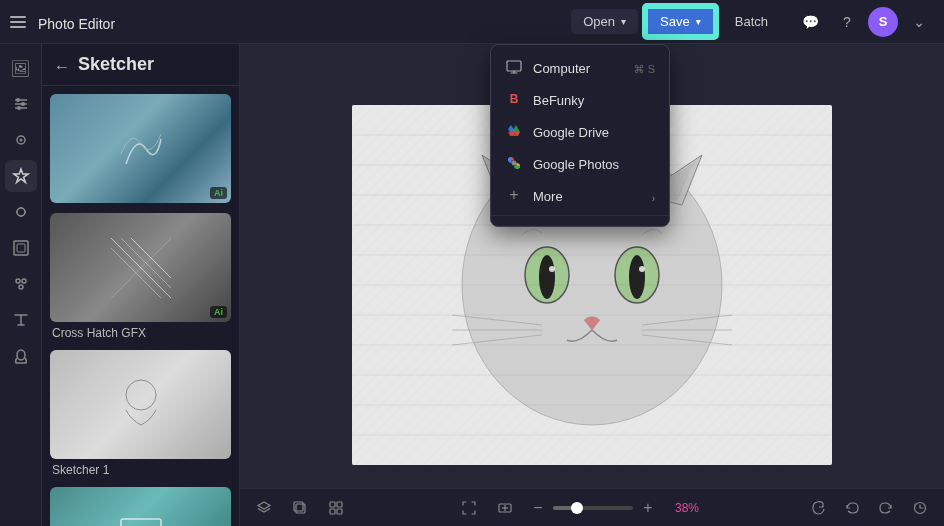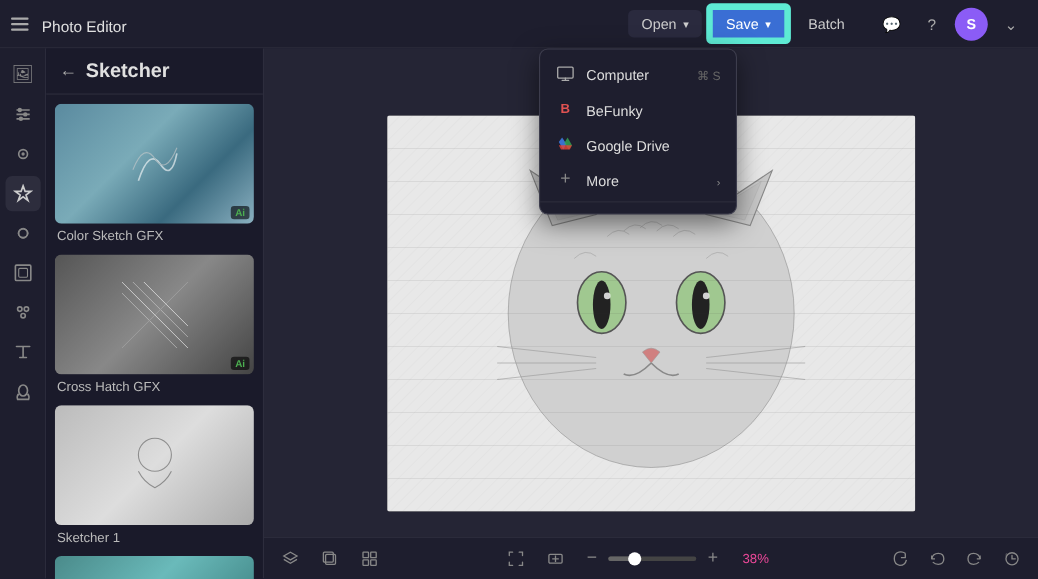--- a/index.html
+++ b/index.html
@@ -258,21 +258,20 @@
       <div class="effect-item">
         <div class="effect-thumb">
           <div style="width:100%;height:100%;background:linear-gradient(135deg,#5a8a9f 0%,#7aabb8 40%,#3a6a7f 70%,#8ab0c0 100%);display:flex;align-items:center;justify-content:center;">
             <svg width="50" height="50" viewBox="0 0 50 50" fill="none" opacity="0.6">
                 <path d="M10 40 Q20 10 30 25 Q40 40 45 15" stroke="#fff" stroke-width="1.5" fill="none"></path>
                 <path d="M5 30 Q15 5 25 20 Q35 35 45 10" stroke="#ccc" stroke-width="1" fill="none"></path>
               </svg>
           </div>
           <span class="ai-badge">Ai</span>
         </div>
-        <div class="effect-name">Color Sketch GFX</div>
       </div>
 
       <div class="effect-item">
         <div class="effect-thumb">
           <div style="width:100%;height:100%;background:linear-gradient(135deg,#555 0%,#888 50%,#444 100%);display:flex;align-items:center;justify-content:center;">
             <svg width="60" height="60" viewBox="0 0 60 60" fill="none" opacity="0.7">
                 <line x1="0" y1="0" x2="60" y2="60" stroke="#fff" stroke-width="0.8"></line>
                 <line x1="10" y1="0" x2="60" y2="50" stroke="#ccc" stroke-width="0.8"></line>
                 <line x1="20" y1="0" x2="60" y2="40" stroke="#fff" stroke-width="0.8"></line>
                 <line x1="0" y1="10" x2="50" y2="60" stroke="#ccc" stroke-width="0.8"></line>
@@ -479,20 +478,32 @@
       <svg width="16" height="16" viewBox="0 0 16 16" fill="none">
           <path d="M8 2 L14 13 H2 Z" stroke="none" fill="none"></path>
           <path d="M6 13 L2 6 L5 2 L9 8 Z" fill="#4285f4" opacity="0.8"></path>
           <path d="M10 2 L14 9 L11 13 L7 7 Z" fill="#34a853" opacity="0.8"></path>
           <path d="M2 9 H14 L12 13 H4 Z" fill="#ea4335" opacity="0.8"></path>
         </svg>
     </div>
     <span>Google Drive</span>
   </div>
 
+  <div class="dropdown-item">
+    <div class="dropdown-icon">
+      <svg width="16" height="16" viewBox="0 0 16 16" fill="none">
+          <circle cx="8" cy="8" r="2.5" fill="#888"></circle>
+          <path d="M8 5.5 C8 5.5 8 2 5 2 C2 2 2 5.5 2 5.5 H8Z" fill="#ea4335"></path>
+          <path d="M10.5 8 C10.5 8 14 8 14 11 C14 14 10.5 14 10.5 14 V8Z" fill="#fbbc05"></path>
+          <path d="M8 10.5 C8 10.5 8 14 11 14 C14 14 14 10.5 14 10.5 H8Z" fill="#34a853"></path>
+          <path d="M5.5 8 C5.5 8 2 8 2 5 C2 2 5.5 2 5.5 2 V8Z" fill="#4285f4"></path>
+        </svg>
+    </div>
+    <span>Google Photos</span>
+  </div>
 
   <div class="dropdown-item">
     <div class="dropdown-icon">
       <span style="color:#888;font-size:16px;font-weight:300;">+</span>
     </div>
     <span>More</span>
     <span class="arrow-right">›</span>
   </div>
 
   <div class="dropdown-divider"></div>

